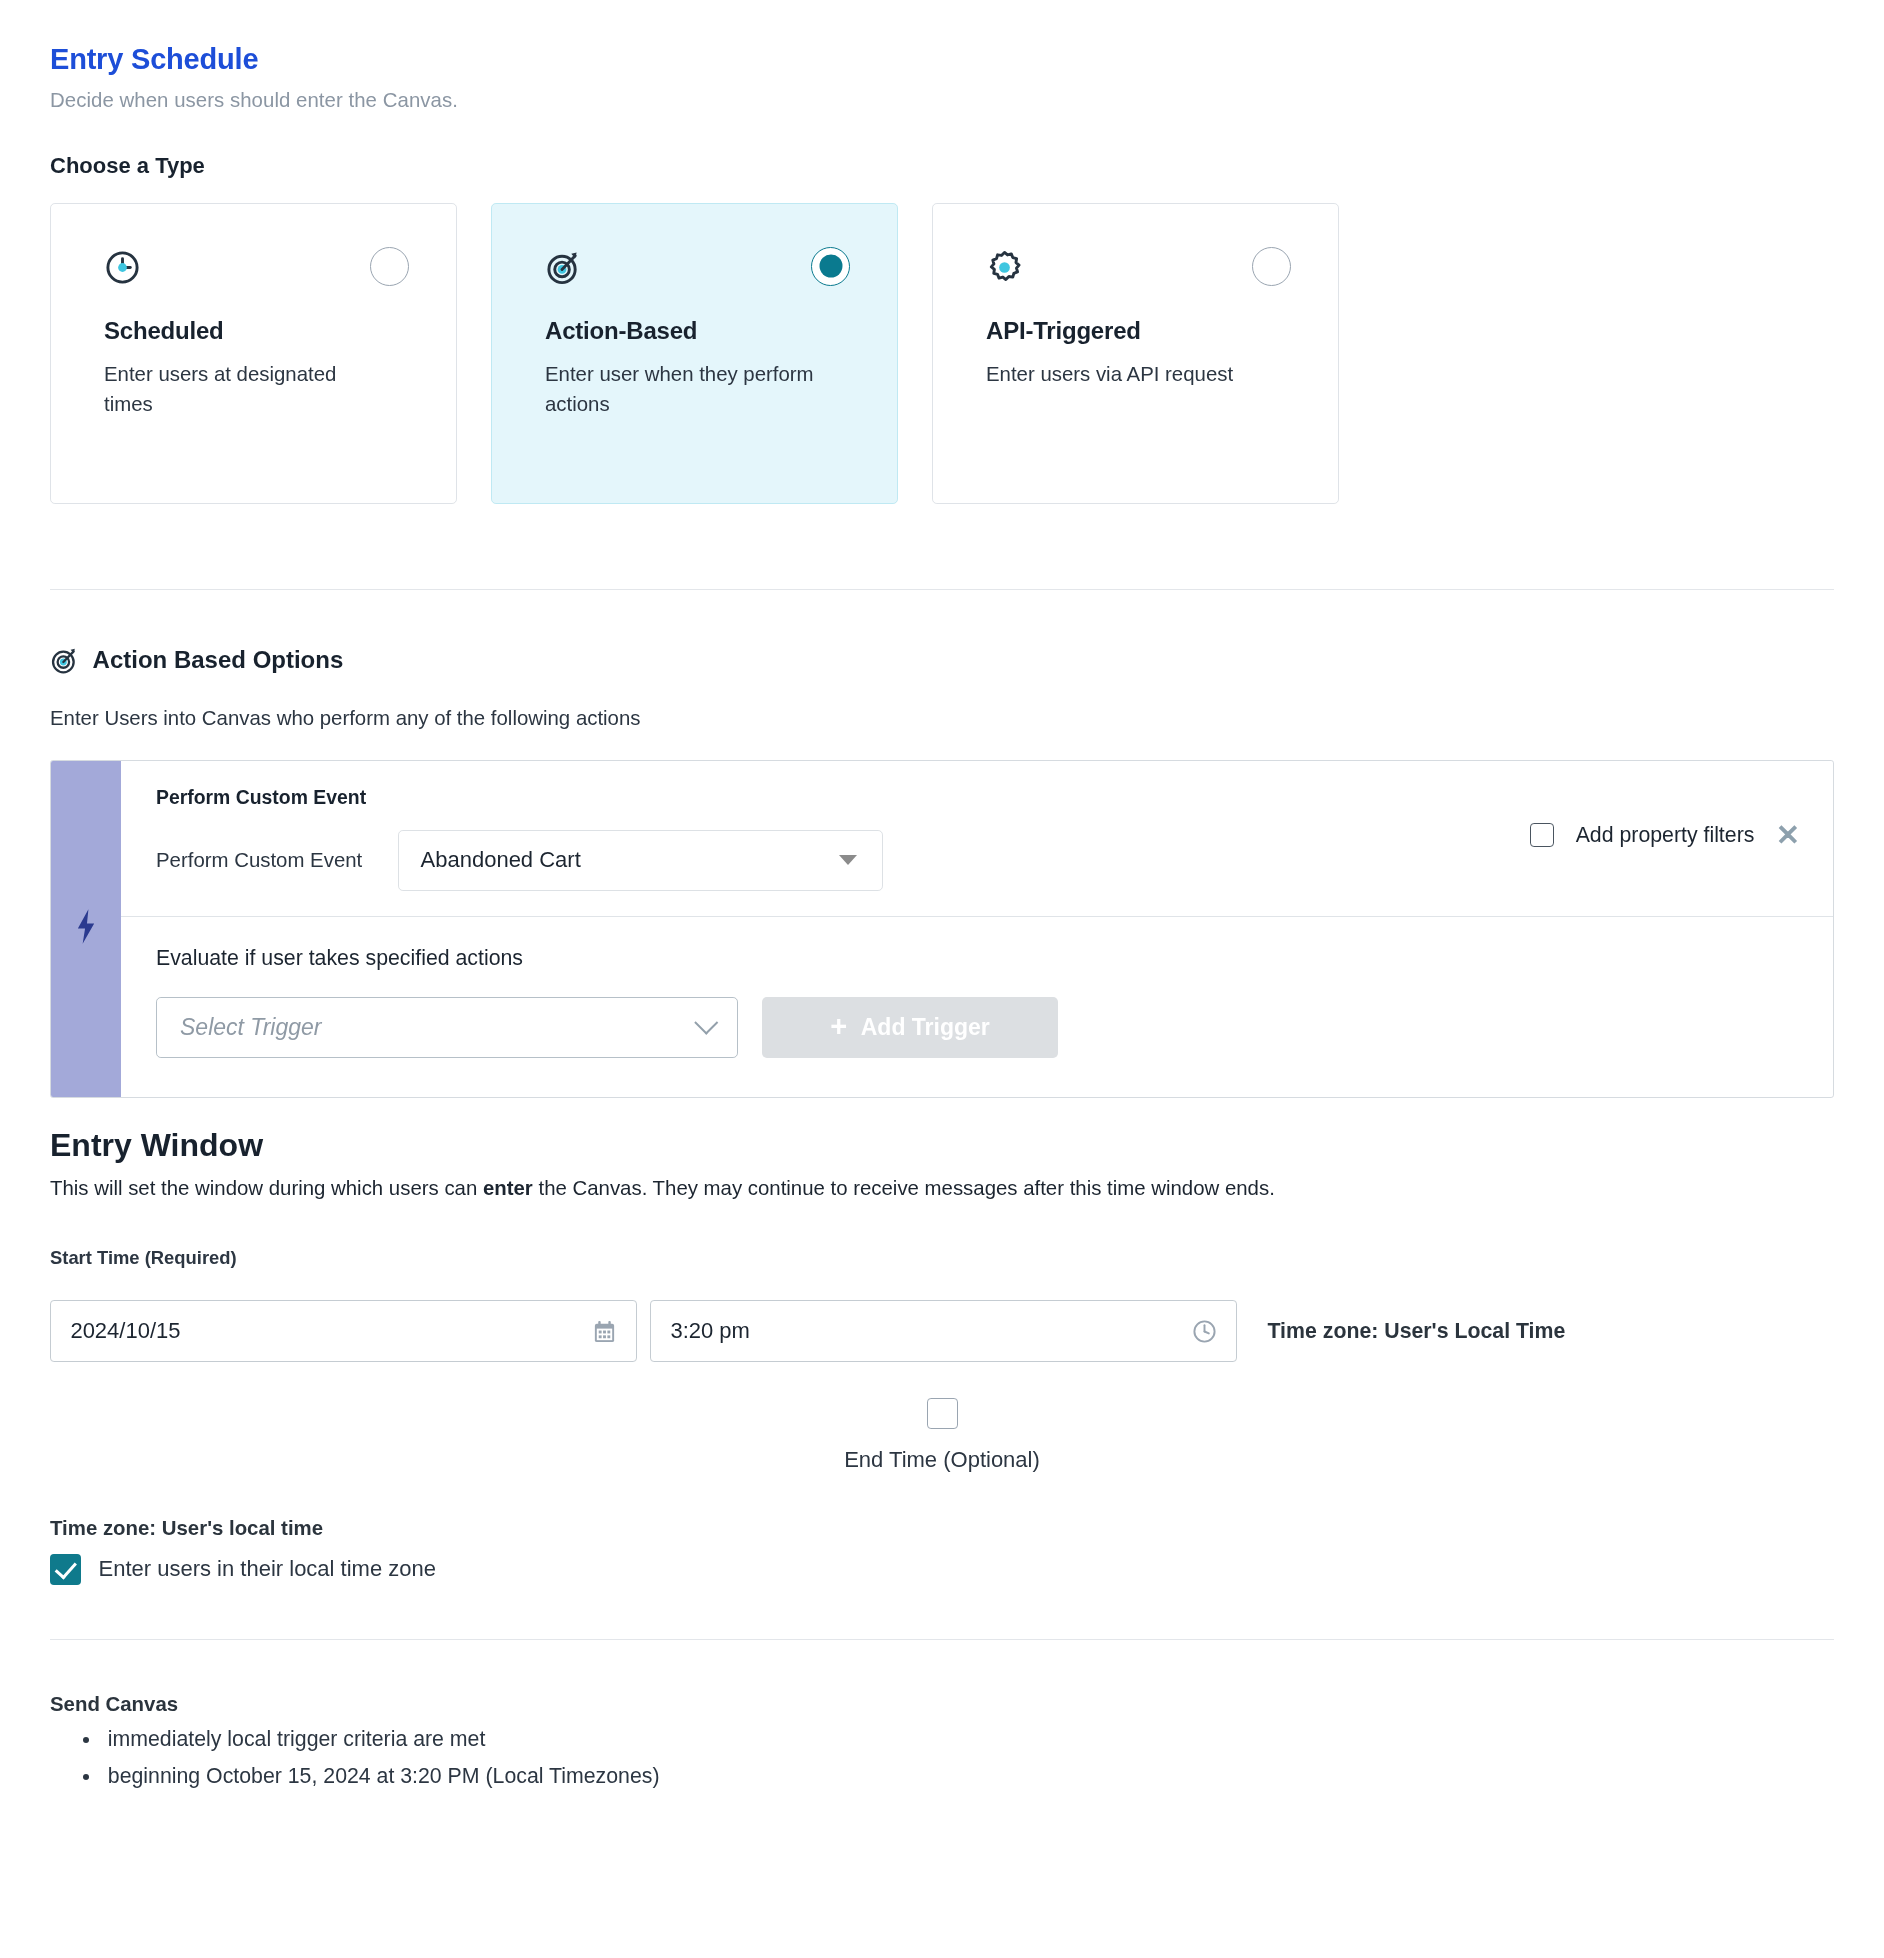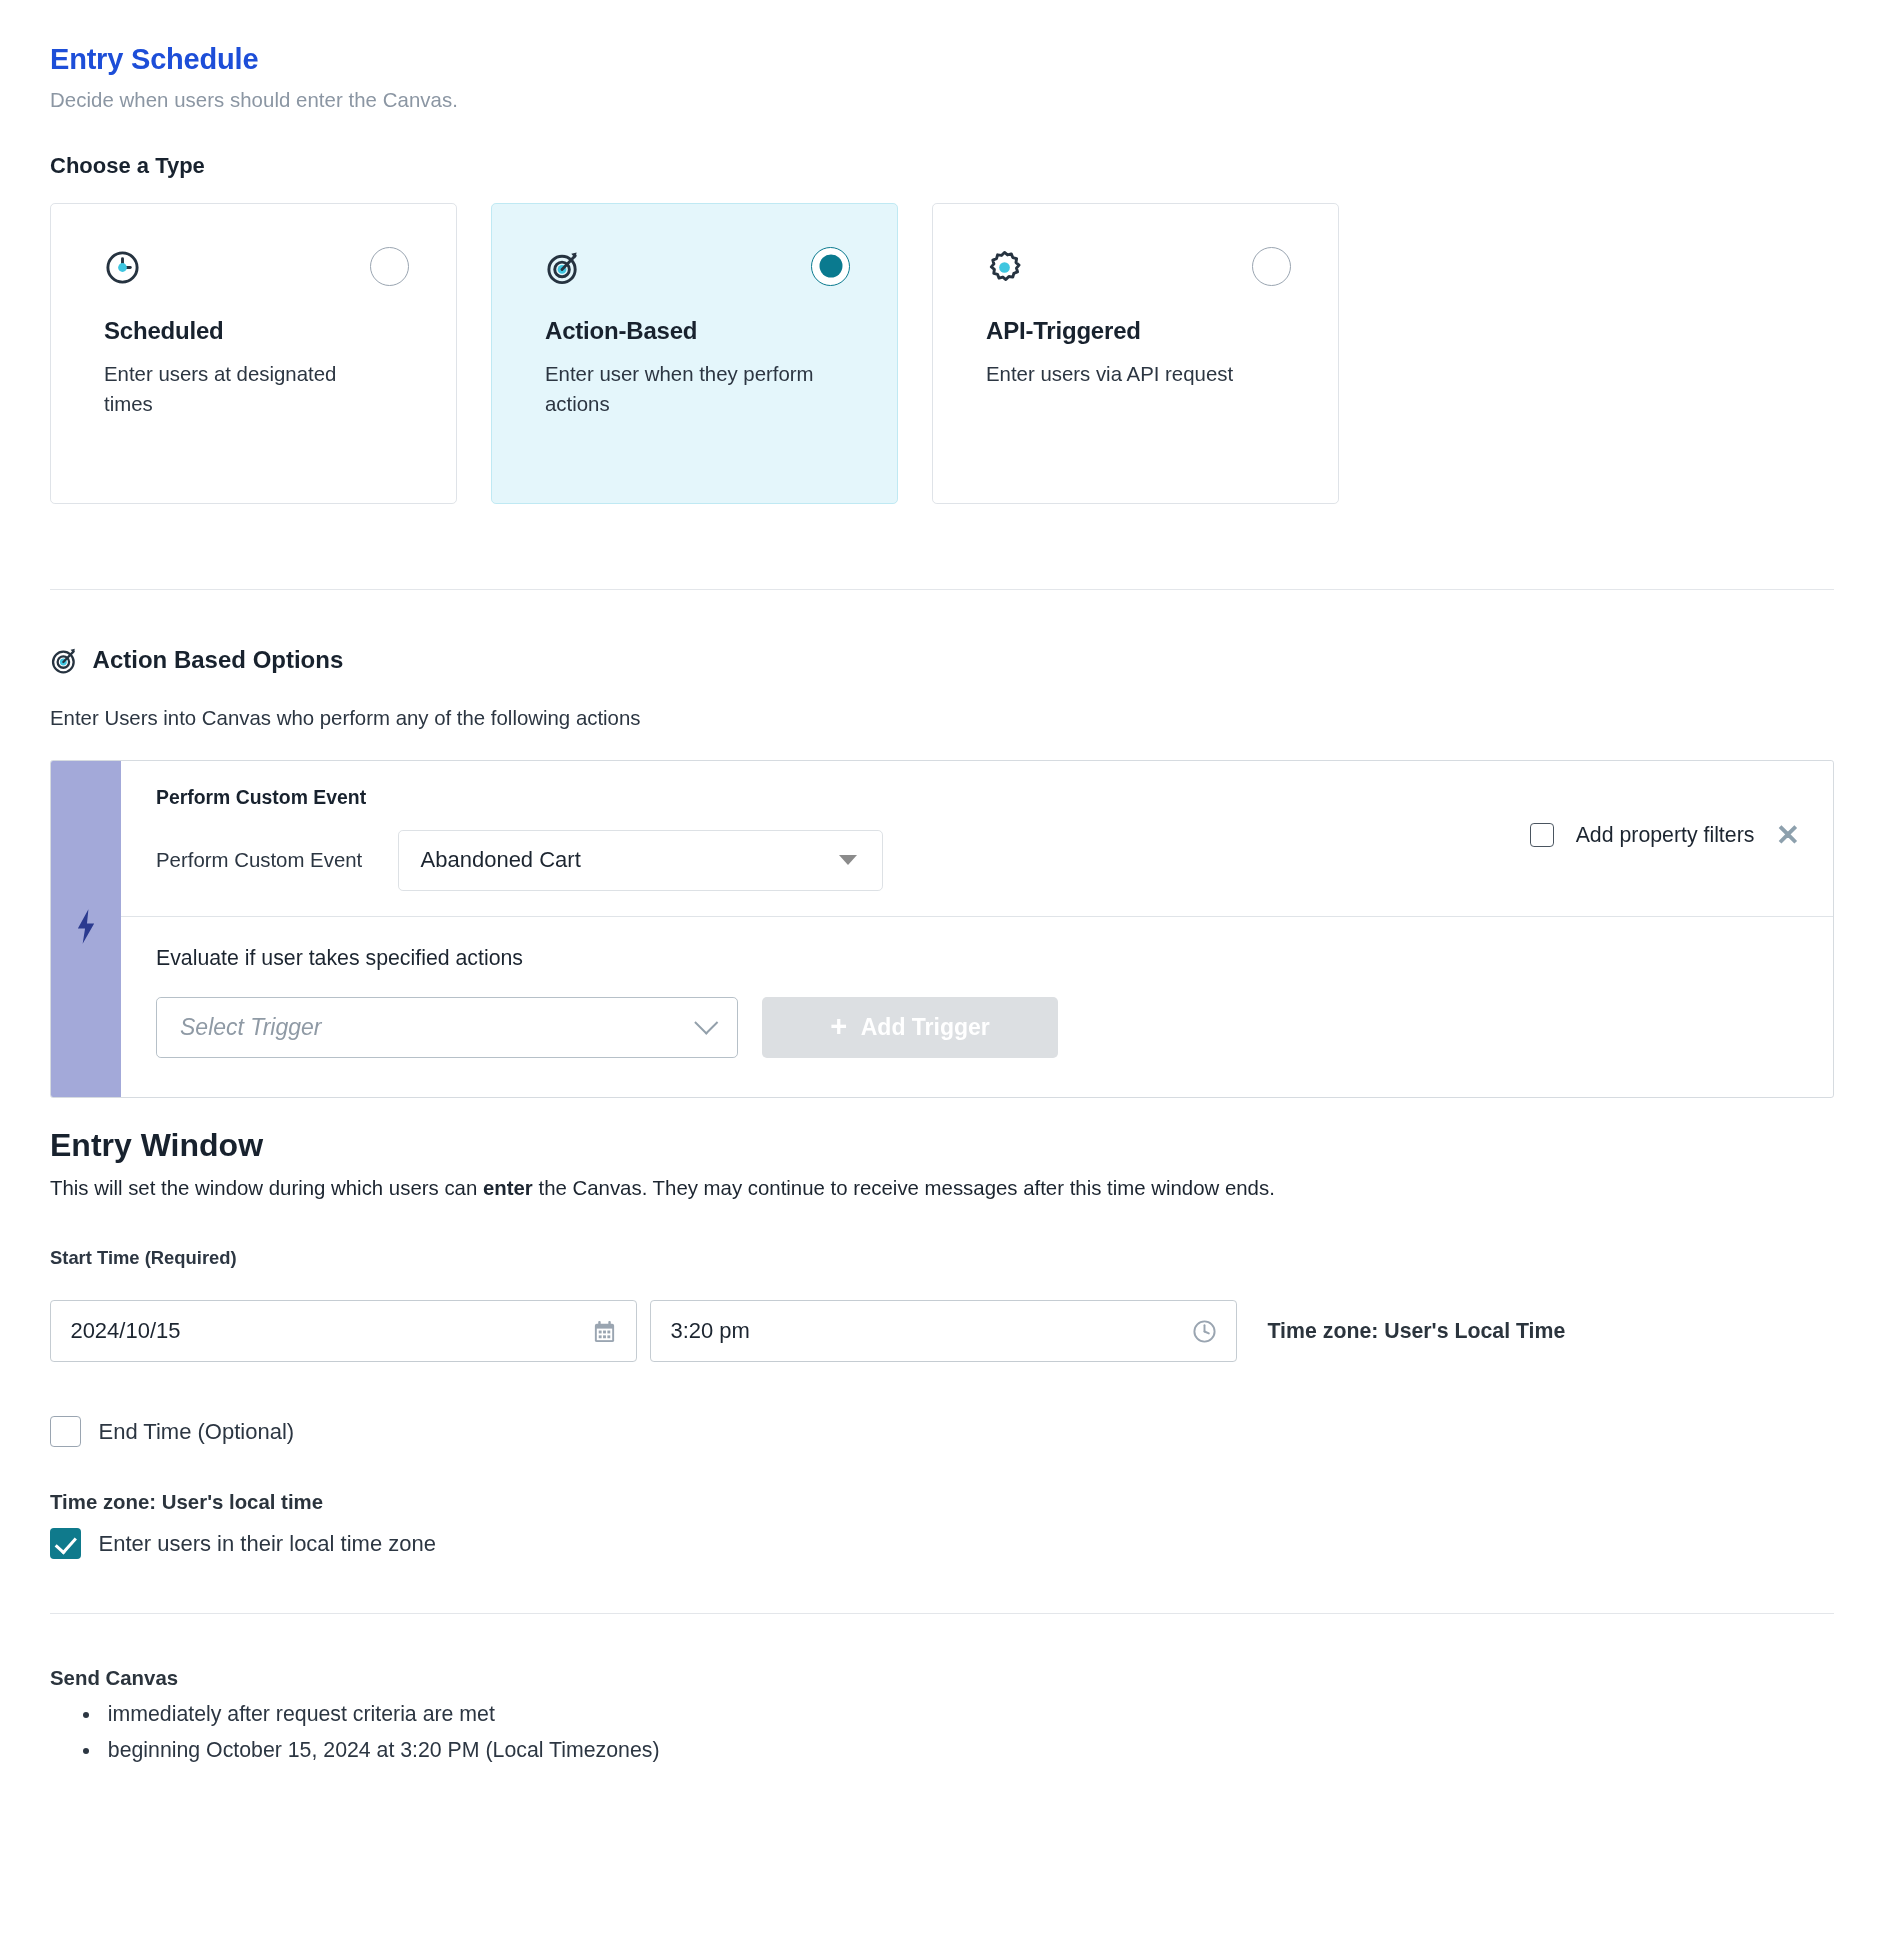--- a/index.html
+++ b/index.html
@@ -337,21 +337,22 @@
     font-size: 21.3px;
     font-weight: bold;
     color: #2b343d;
     margin-left: 17.5px;
   }
 
   .endtime-row {
     display: flex;
     align-items: center;
     gap: 17.5px;
-    margin-top: 54px;
+    margin-top: 36px;
+    flex-direction: column;
   }
   .cb-lg {
     width: 31px; height: 31px;
     border: 1.9px solid #9aa5b1;
     border-radius: 3.9px;
     background: #fff;
     flex: 0 0 31px;
   }
   .endtime-label { font-size: 22px; color: #2c3642; }
 
@@ -567,18 +568,18 @@
   <div class="tz-heading">Time zone: User's local time</div>
   <div class="tz-check-row">
     <span class="cb-checked"></span>
     <span class="tz-check-label">Enter users in their local time zone</span>
   </div>
 
   <div class="divider div-2"></div>
 
   <div class="send-title">Send Canvas</div>
   <ul class="send-list">
-    <li>immediately after request criteria are met</li>
+    <li>immediately local trigger criteria are met</li>
     <li>beginning October 15, 2024 at 3:20 PM (Local Timezones)</li>
   </ul>
 
 </div>
 
 
 </body></html>

